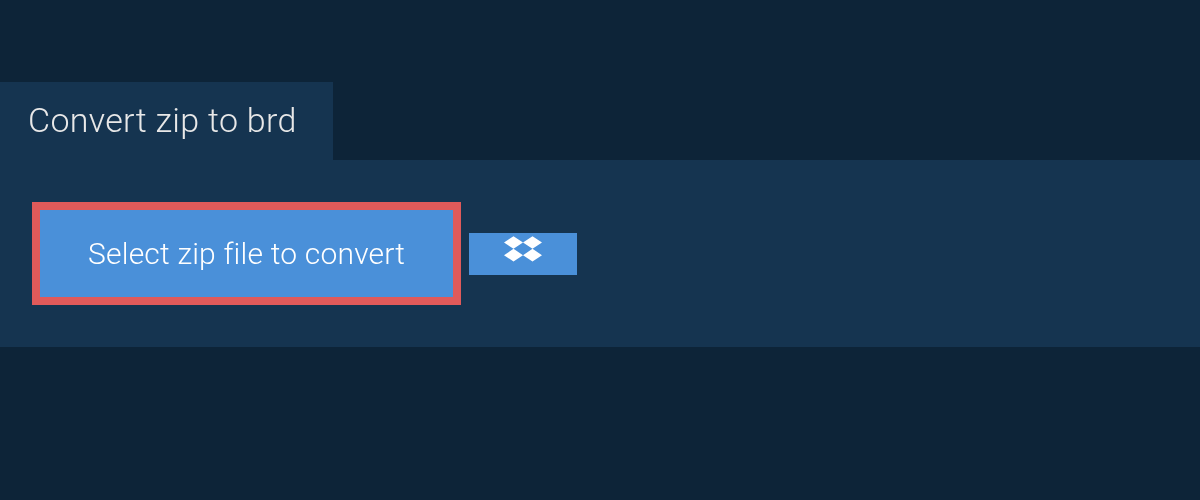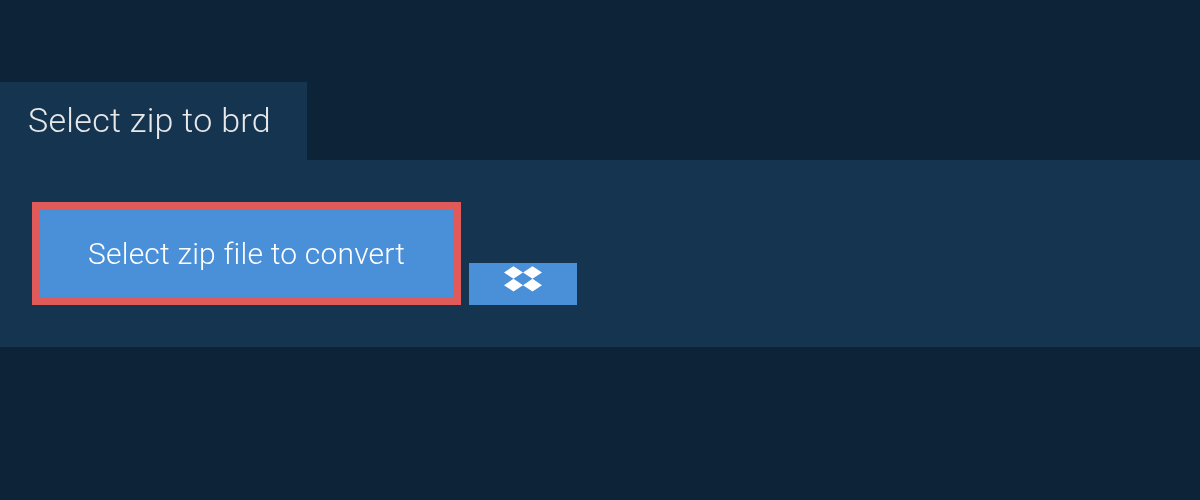--- a/index.html
+++ b/index.html
@@ -24,21 +24,21 @@
       font-size: 34px;
       font-weight: 300;
       padding: 18px 36px 20px 28px;
       letter-spacing: 0.3px;
     }
     .action-panel {
       background: #153450;
       padding: 42px 24px 42px 32px;
       display: flex;
       gap: 8px;
-      align-items: flex-end;
+      align-items: center;
     }
     .select-button {
       background: #4a90d9;
       border: 8px solid #e05a5a;
       color: #ffffff;
       font-size: 30px;
       font-weight: 300;
       padding: 26px 48px;
       cursor: pointer;
       display: flex;
@@ -58,21 +58,21 @@
       width: 38px;
       height: 38px;
       fill: #ffffff;
     }
   </style>
 </head>
 <body>
 
 <div class="tab-bar">
   <div class="tab">
-    <span>Select zip to brd</span>
+    <span>Convert zip to brd</span>
   </div>
 </div>
 
 <div class="action-panel">
   <div class="select-button">
     <span>Select zip file to convert</span>
   </div>
   <div class="dropbox-button">
     <span>
       <svg viewBox="0 0 24 24">

